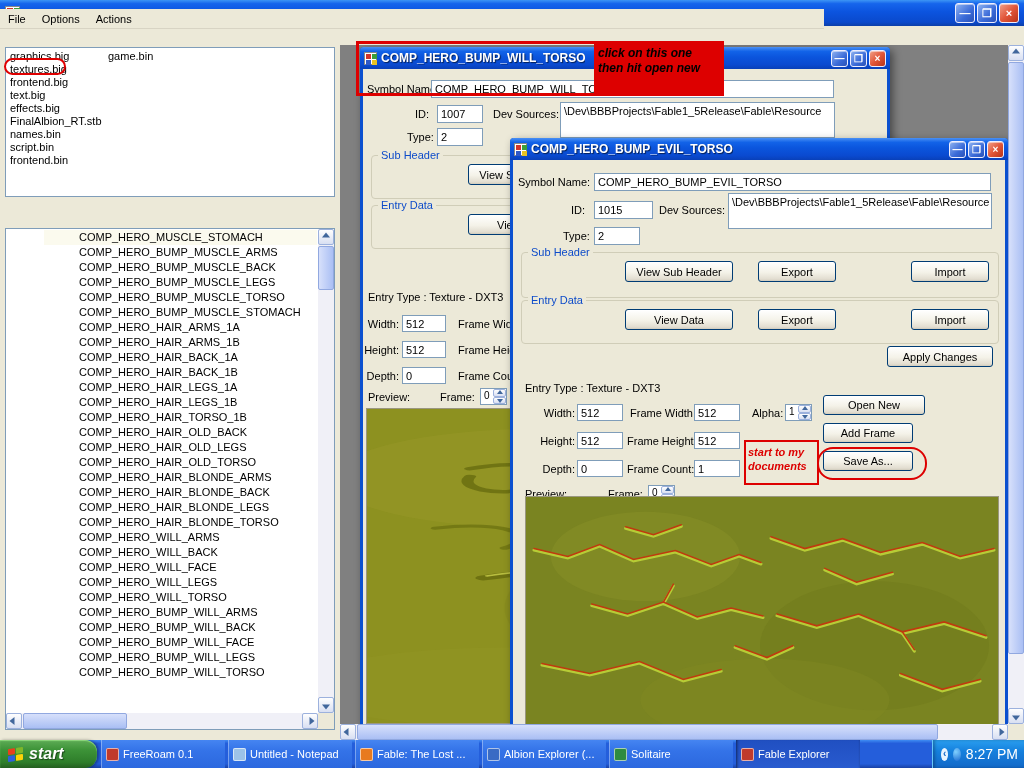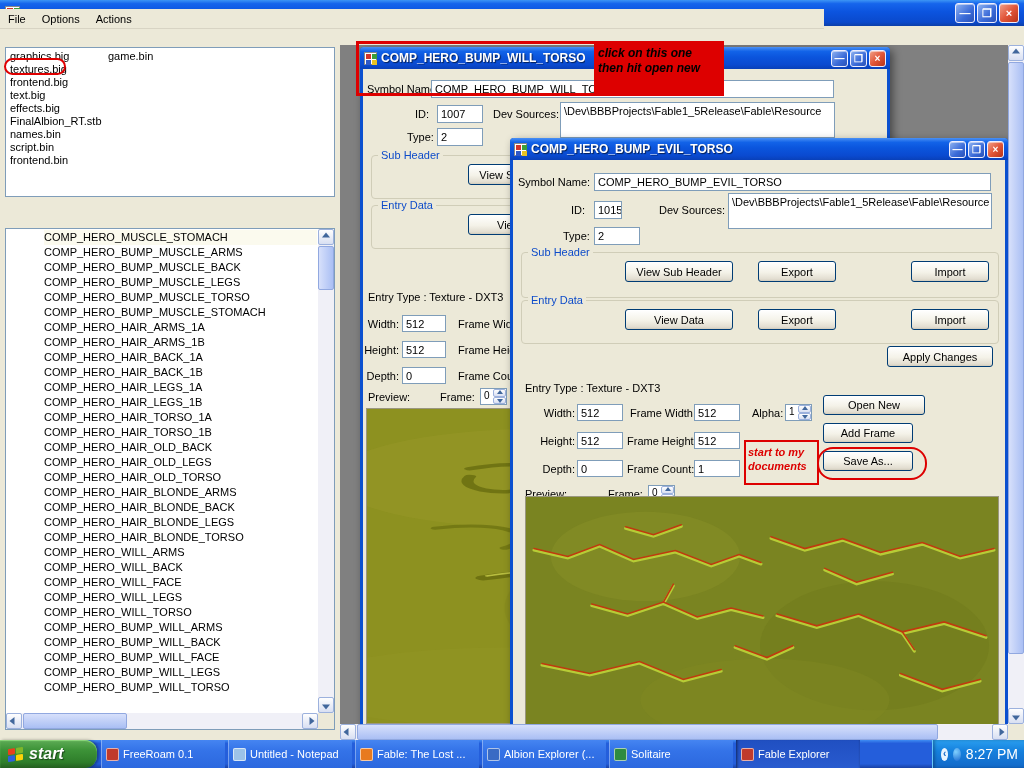--- a/index.html
+++ b/index.html
@@ -23,21 +23,21 @@
   .menubar { position:absolute; left:0; top:9px; width:824px; height:20px; background:#ece9d8; border-bottom:1px solid #d8d4c4; display:flex; align-items:center; }
   .menu-item { padding:2px 8px; }
 
   
   .flist { position:absolute; left:5px; top:47px; width:330px; height:150px; background:#fff; border:1px solid #7f9db9; overflow:hidden; }
   .flist-col { position:absolute; top:2px; }
   .flist-col.c1 { left:4px; } .flist-col.c2 { left:102px; }
   .flist-item { height:13px; line-height:13px; white-space:nowrap; }
   .texlist { position:absolute; left:5px; top:228px; width:330px; height:502px; background:#fff; border:1px solid #7f9db9; }
   .tex-items { position:absolute; left:0; top:1px; right:17px; bottom:17px; overflow:hidden; padding-left:38px; }
-  .tex-item { height:15px; line-height:15px; white-space:nowrap; }
+  .tex-item { height:15px; line-height:15px; white-space:nowrap;padding-left:35px; }
   .tex-item:first-child { background:#fbfaee; }
 
   
   .sb-track-v { position:absolute; right:0; top:0; bottom:16px; width:16px; background:#f0f0f7; }
   .sb-track-h { position:absolute; left:0; bottom:0; right:16px; height:16px; background:#f0f0f7; }
   .sb-btn { position:absolute; width:16px; height:16px; border:1px solid #9cb1dd; border-radius:2px;
     background:linear-gradient(180deg,#fefefe,#d8dff2); }
   .sb-btn::after { content:""; position:absolute; left:50%; top:50%; transform:translate(-50%,-50%); border:4px solid transparent; }
   .sb-btn.up::after { border-bottom:5px solid #41679c; border-top:none; margin-top:-2px; }
   .sb-btn.dn::after { border-top:5px solid #41679c; border-bottom:none; margin-top:2px; }
@@ -158,21 +158,20 @@
         <div class="tex-item">COMP_HERO_BUMP_MUSCLE_BACK</div>
         <div class="tex-item">COMP_HERO_BUMP_MUSCLE_LEGS</div>
         <div class="tex-item">COMP_HERO_BUMP_MUSCLE_TORSO</div>
         <div class="tex-item">COMP_HERO_BUMP_MUSCLE_STOMACH</div>
         <div class="tex-item">COMP_HERO_HAIR_ARMS_1A</div>
         <div class="tex-item">COMP_HERO_HAIR_ARMS_1B</div>
         <div class="tex-item">COMP_HERO_HAIR_BACK_1A</div>
         <div class="tex-item">COMP_HERO_HAIR_BACK_1B</div>
         <div class="tex-item">COMP_HERO_HAIR_LEGS_1A</div>
         <div class="tex-item">COMP_HERO_HAIR_LEGS_1B</div>
-        <div class="tex-item">COMP_HERO_HAIR_TORSO_1A</div>
         <div class="tex-item">COMP_HERO_HAIR_TORSO_1B</div>
         <div class="tex-item">COMP_HERO_HAIR_OLD_BACK</div>
         <div class="tex-item">COMP_HERO_HAIR_OLD_LEGS</div>
         <div class="tex-item">COMP_HERO_HAIR_OLD_TORSO</div>
         <div class="tex-item">COMP_HERO_HAIR_BLONDE_ARMS</div>
         <div class="tex-item">COMP_HERO_HAIR_BLONDE_BACK</div>
         <div class="tex-item">COMP_HERO_HAIR_BLONDE_LEGS</div>
         <div class="tex-item">COMP_HERO_HAIR_BLONDE_TORSO</div>
         <div class="tex-item">COMP_HERO_WILL_ARMS</div>
         <div class="tex-item">COMP_HERO_WILL_BACK</div>
@@ -293,21 +292,21 @@
         <span class="winbtns">
           <span class="wbtn">—</span>
           <span class="wbtn">❐</span>
           <span class="wbtn close">×</span>
         </span>
       </div>
       <div class="cwin-body">
         <span class="lab" style="left:5px;top:16px">Symbol Name:</span>
         <div class="tbox" style="left:81px;top:13px;width:397px;height:18px">COMP_HERO_BUMP_EVIL_TORSO</div>
         <span class="lab" style="left:58px;top:44px">ID:</span>
-        <div class="tbox" style="left:81px;top:41px;width:28px;height:18px">1015</div>
+        <div class="tbox" style="left:81px;top:41px;width:59px;height:18px">1015</div>
         <span class="lab" style="left:146px;top:44px">Dev Sources:</span>
         <div class="tbox" style="left:215px;top:33px;width:264px;height:36px">\Dev\BBBProjects\Fable1_5Release\Fable\Resource</div>
         <span class="lab" style="left:50px;top:70px">Type:</span>
         <div class="tbox" style="left:81px;top:67px;width:46px;height:18px">2</div>
 
         <div class="grp" style="left:8px;top:92px;width:478px;height:46px">
           <span class="grp-lab">Sub Header</span>
         </div>
         <div class="xbtn" style="left:112px;top:101px;width:108px;height:21px">View Sub Header</div>
         <div class="xbtn" style="left:245px;top:101px;width:78px;height:21px">Export</div>

